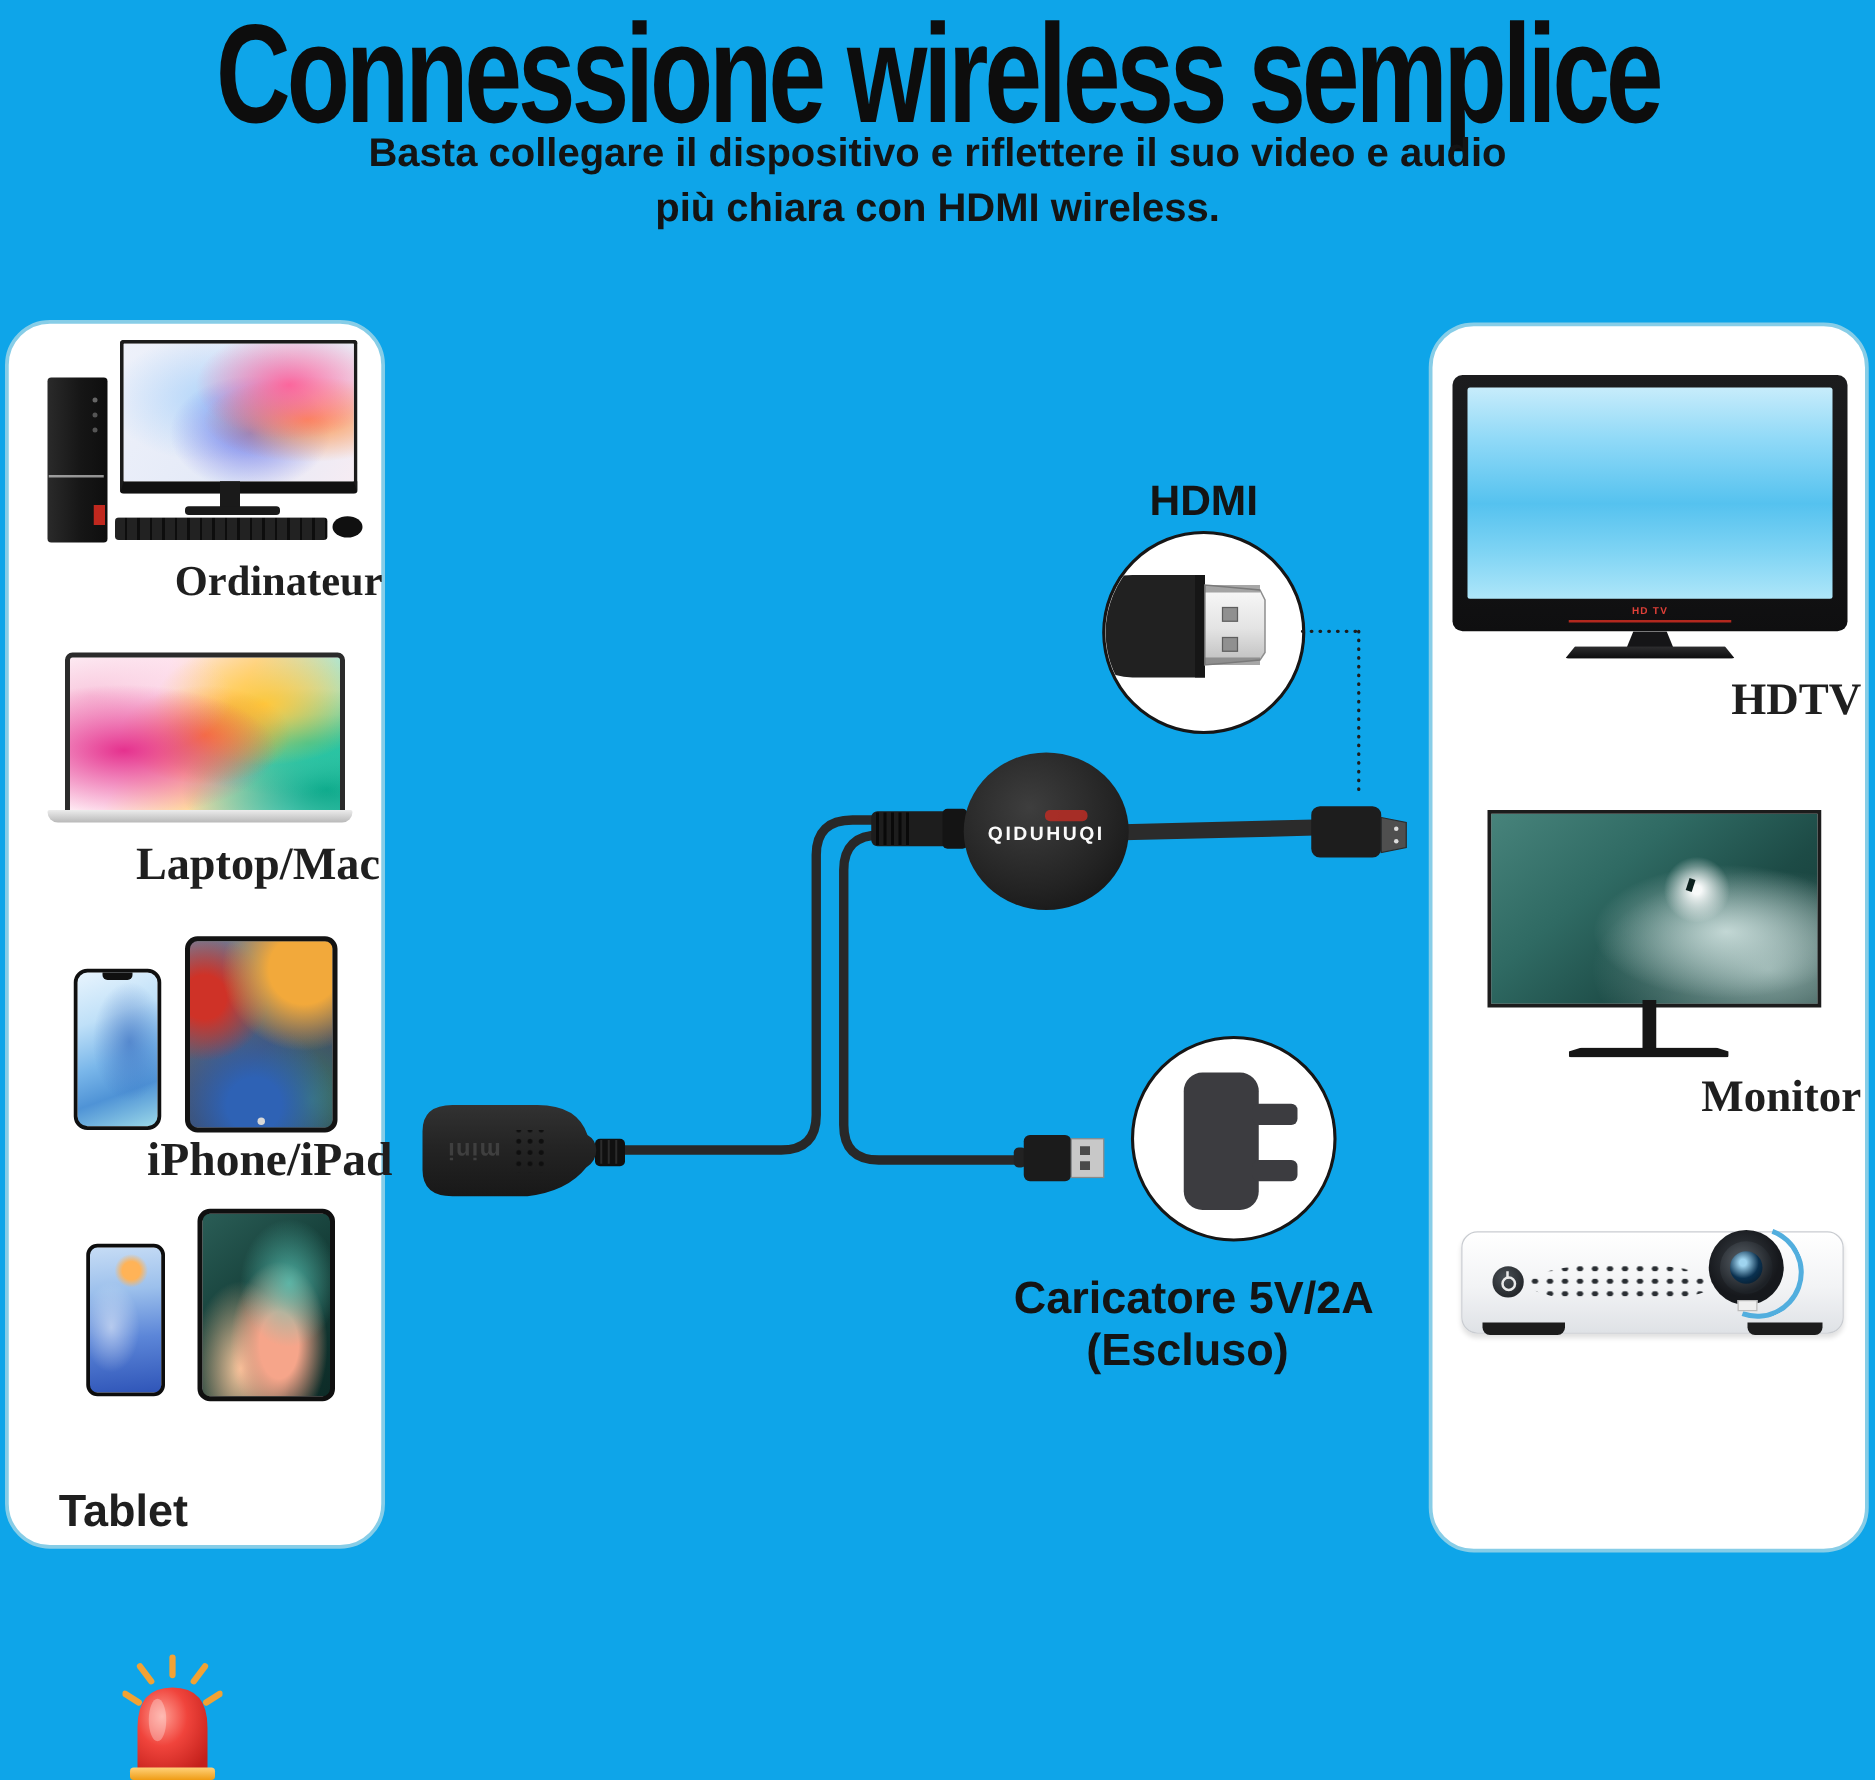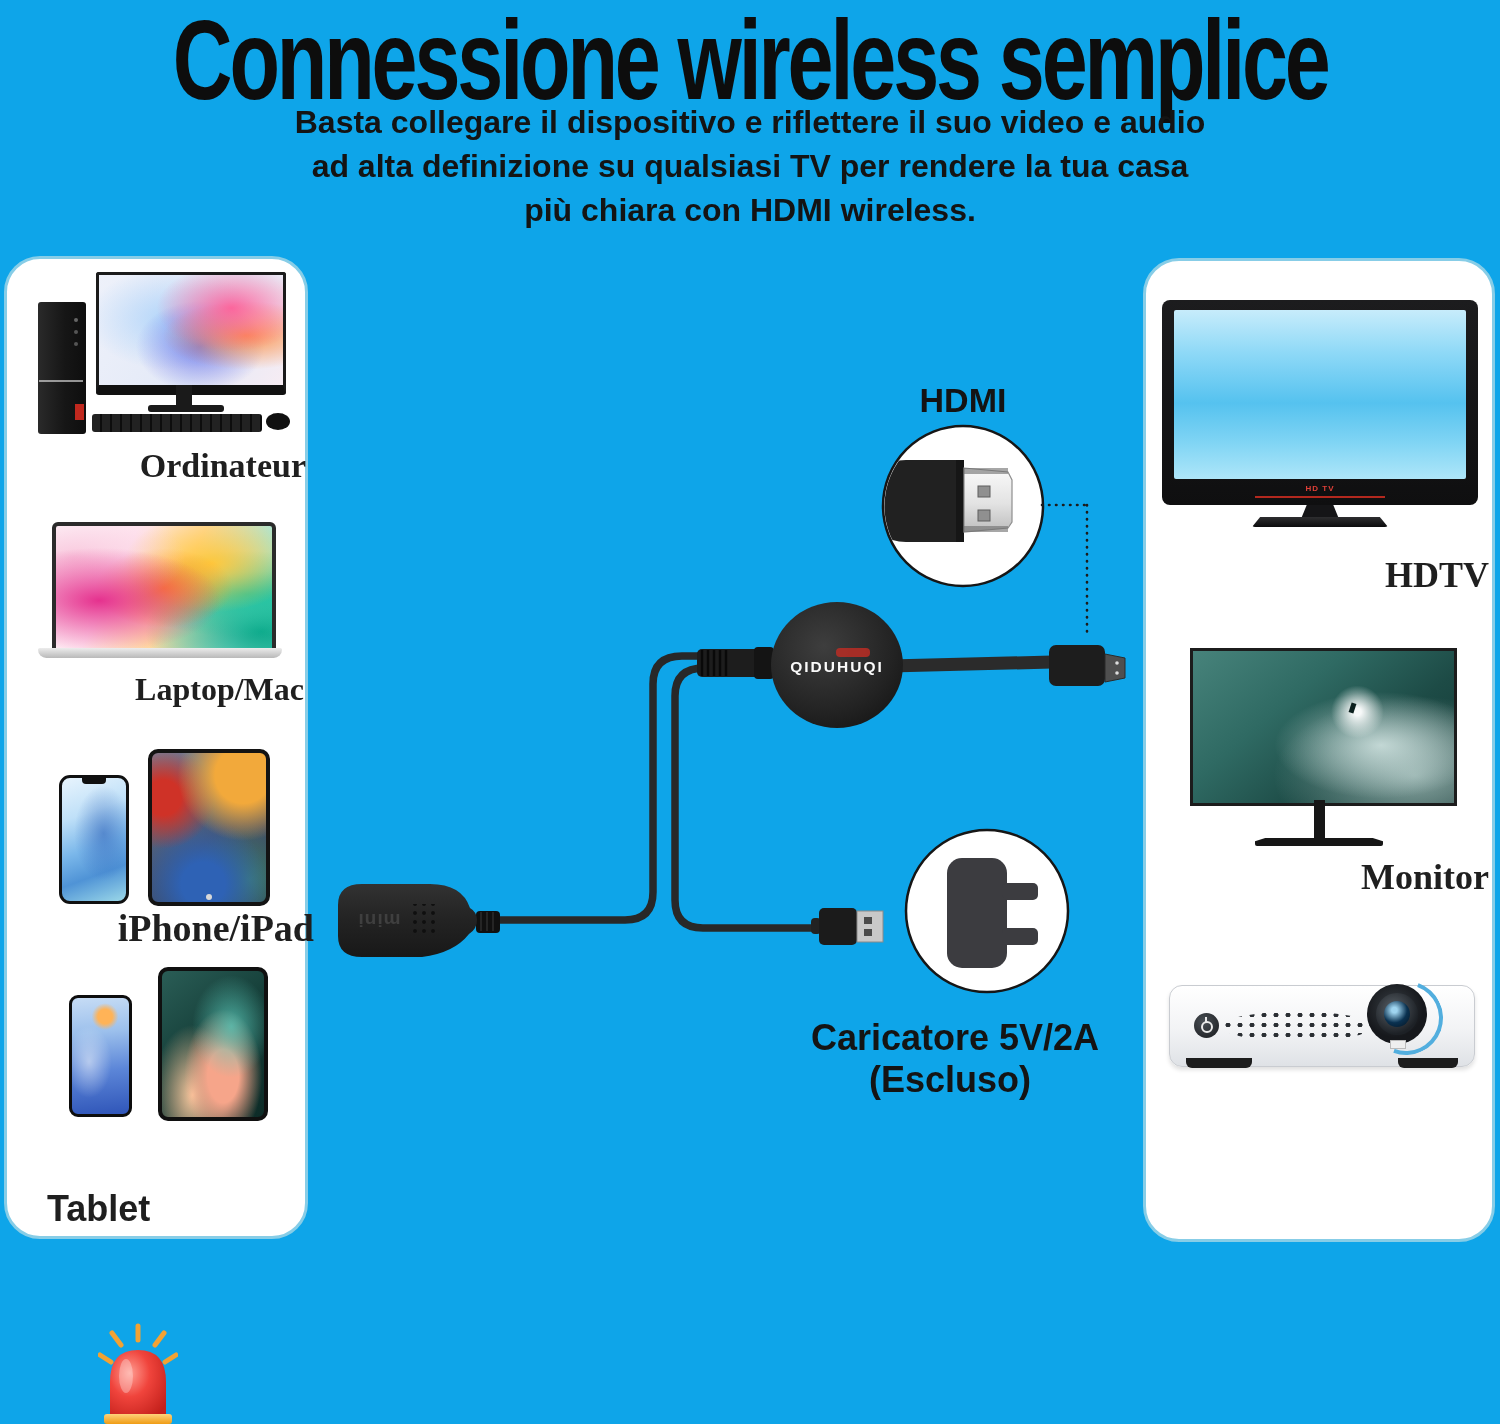--- a/index.html
+++ b/index.html
@@ -125,41 +125,40 @@
 </head>
 <body>
 
 <div id="canvas">
 
   <div class="title-wrap">
     <span class="title-inner">Connessione wireless semplice</span>
   </div>
   <div class="subtitle">
     <div>Basta collegare il dispositivo e riflettere il suo video e audio</div>
-    <div>ad alta definizione su qualsiasi TV per rendere la tua casa</div>
     <div>più chiara con HDMI wireless.</div>
   </div>
 
   <div class="panel" style="left:4px;top:256px;width:298px;height:977px;"></div>
 
   <div class="pc-tower">
     <div class="tower-sep"></div>
     <div class="tower-badge"></div>
     <div class="tower-dots"></div>
   </div>
   <div class="pc-monitor"></div>
   <div class="pc-neck"></div>
   <div class="pc-base"></div>
   <div class="pc-kb"></div>
   <div class="pc-mouse"></div>
   <div class="lbl center" style="left:56px;top:448px;width:250px;font-size:34px;">Ordinateur</div>
 
   <div class="laptop-screen"></div>
   <div class="laptop-base"></div>
-  <div class="lbl center" style="left:4px;top:672px;width:300px;font-size:32px;">Laptop/Mac</div>
+  <div class="lbl center" style="left:4px;top:672px;width:300px;font-size:37px;">Laptop/Mac</div>
 
   <div class="iphone">
     <div class="iphone-notch"></div>
   </div>
   <div class="ipad">
     <div class="ipad-home"></div>
   </div>
   <div class="lbl center" style="left:18px;top:908px;width:296px;font-size:38px;">iPhone/iPad</div>
 
   <div class="aphone"></div>
@@ -168,21 +167,21 @@
 
   <div class="panel" style="left:1143px;top:258px;width:346px;height:978px;"></div>
 
   <div class="tv">
     <div class="tv-screen"></div>
     <div class="tv-logo">HD TV</div>
     <div class="tv-redline"></div>
   </div>
   <div class="tv-neck"></div>
   <div class="tv-base"></div>
-  <div class="lbl center" style="left:1143px;top:540px;width:346px;font-size:36px;margin-top:16px;">HDTV</div>
+  <div class="lbl center" style="left:1143px;top:540px;width:346px;font-size:36px;">HDTV</div>
 
   <div class="mon-screen">
     <div class="surfer"></div>
   </div>
   <div class="mon-neck"></div>
   <div class="mon-base"></div>
   <div class="lbl center" style="left:1143px;top:858px;width:346px;font-size:36px;">Monitor</div>
 
   <div class="projector">
     <div class="pj-power">

